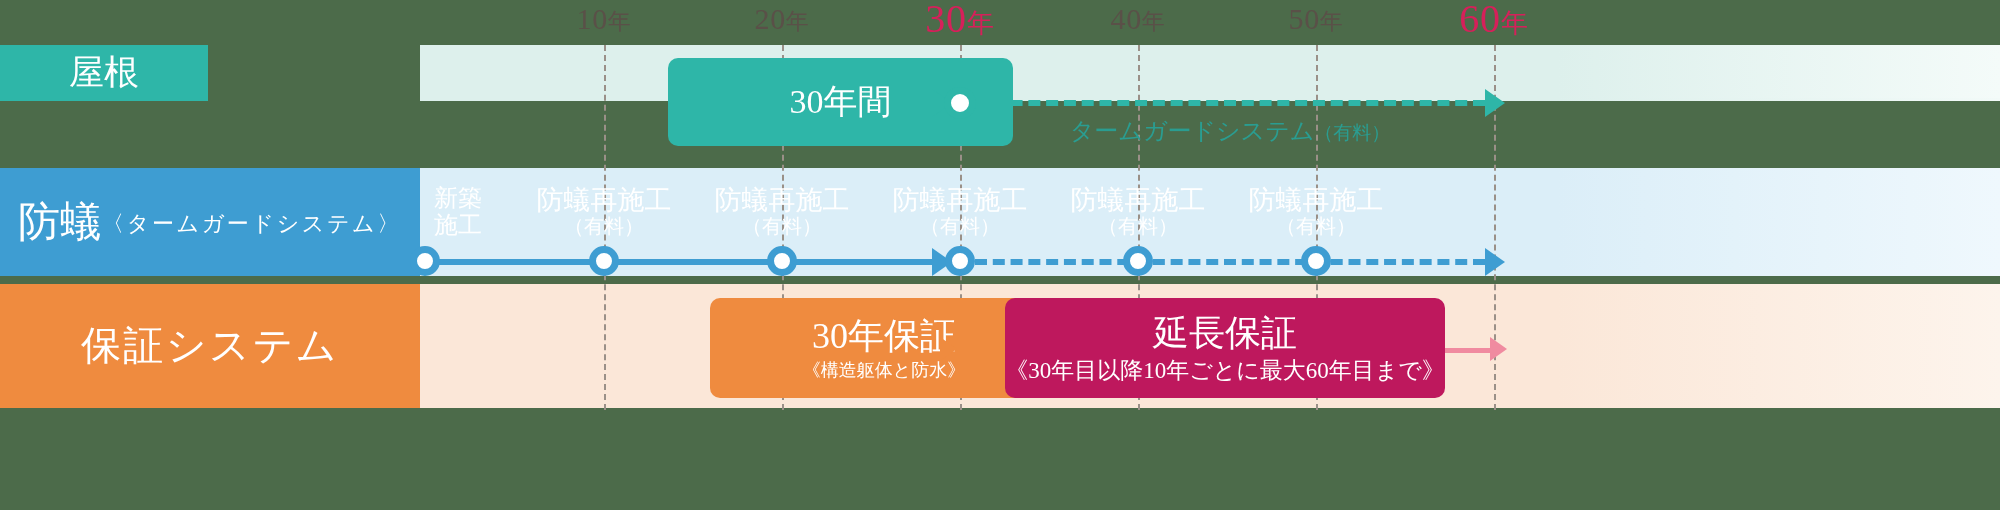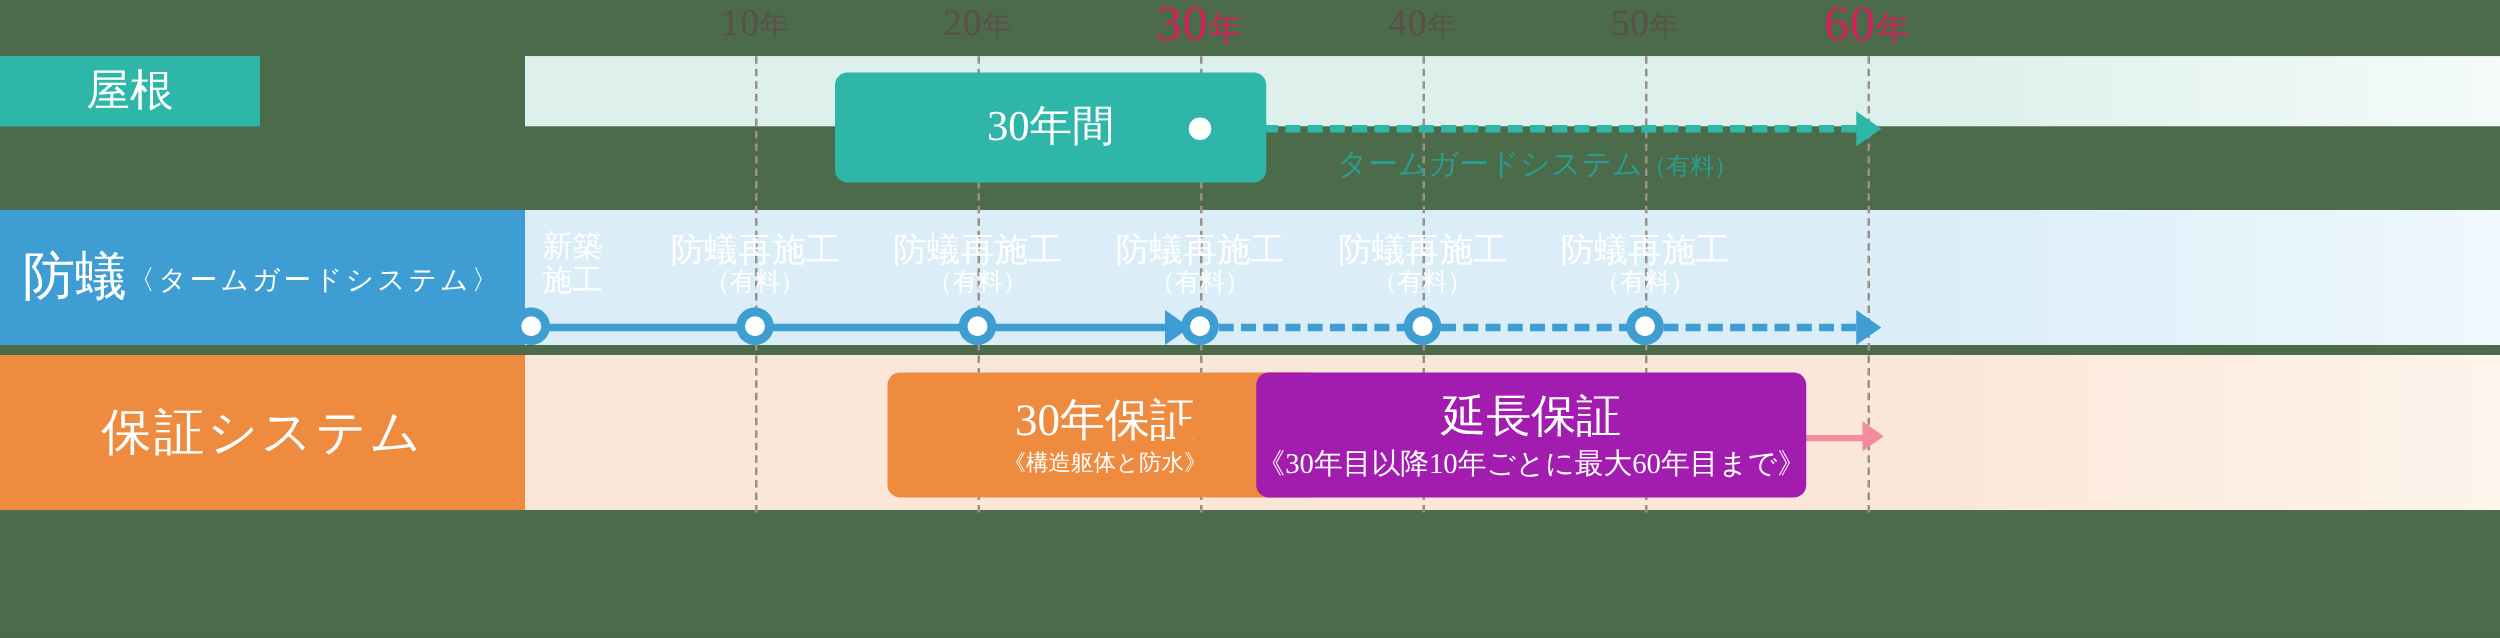--- a/index.html
+++ b/index.html
@@ -63,21 +63,21 @@
   .guide{position:absolute;width:0;border-left:2px dashed #9a9088;z-index:4;}
 
   
   .pill{
     position:absolute;border-radius:10px;
     display:flex;flex-direction:column;align-items:center;justify-content:center;
     color:#fff;text-align:center;line-height:1.18;z-index:6;
   }
   .pill-teal{background:#2eb6a8;}
   .pill-orange{background:#ef8b3f;}
-  .pill-pink{background:#a21caf;}
+  .pill-pink{background:#be185d;}
 
   
   .line{position:absolute;height:0;z-index:5;}
   .line.solid-teal{border-top:6px solid #2eb6a8;}
   .line.dash-teal{border-top:6px dashed #2eb6a8;}
   .line.solid-blue{border-top:6px solid #3e9dd2;}
   .line.dash-blue{border-top:6px dashed #3e9dd2;}
   .line.solid-orange{border-top:5px solid #ef8b3f;}
   .line.solid-pink{border-top:5px solid #f08ba0;}
 

